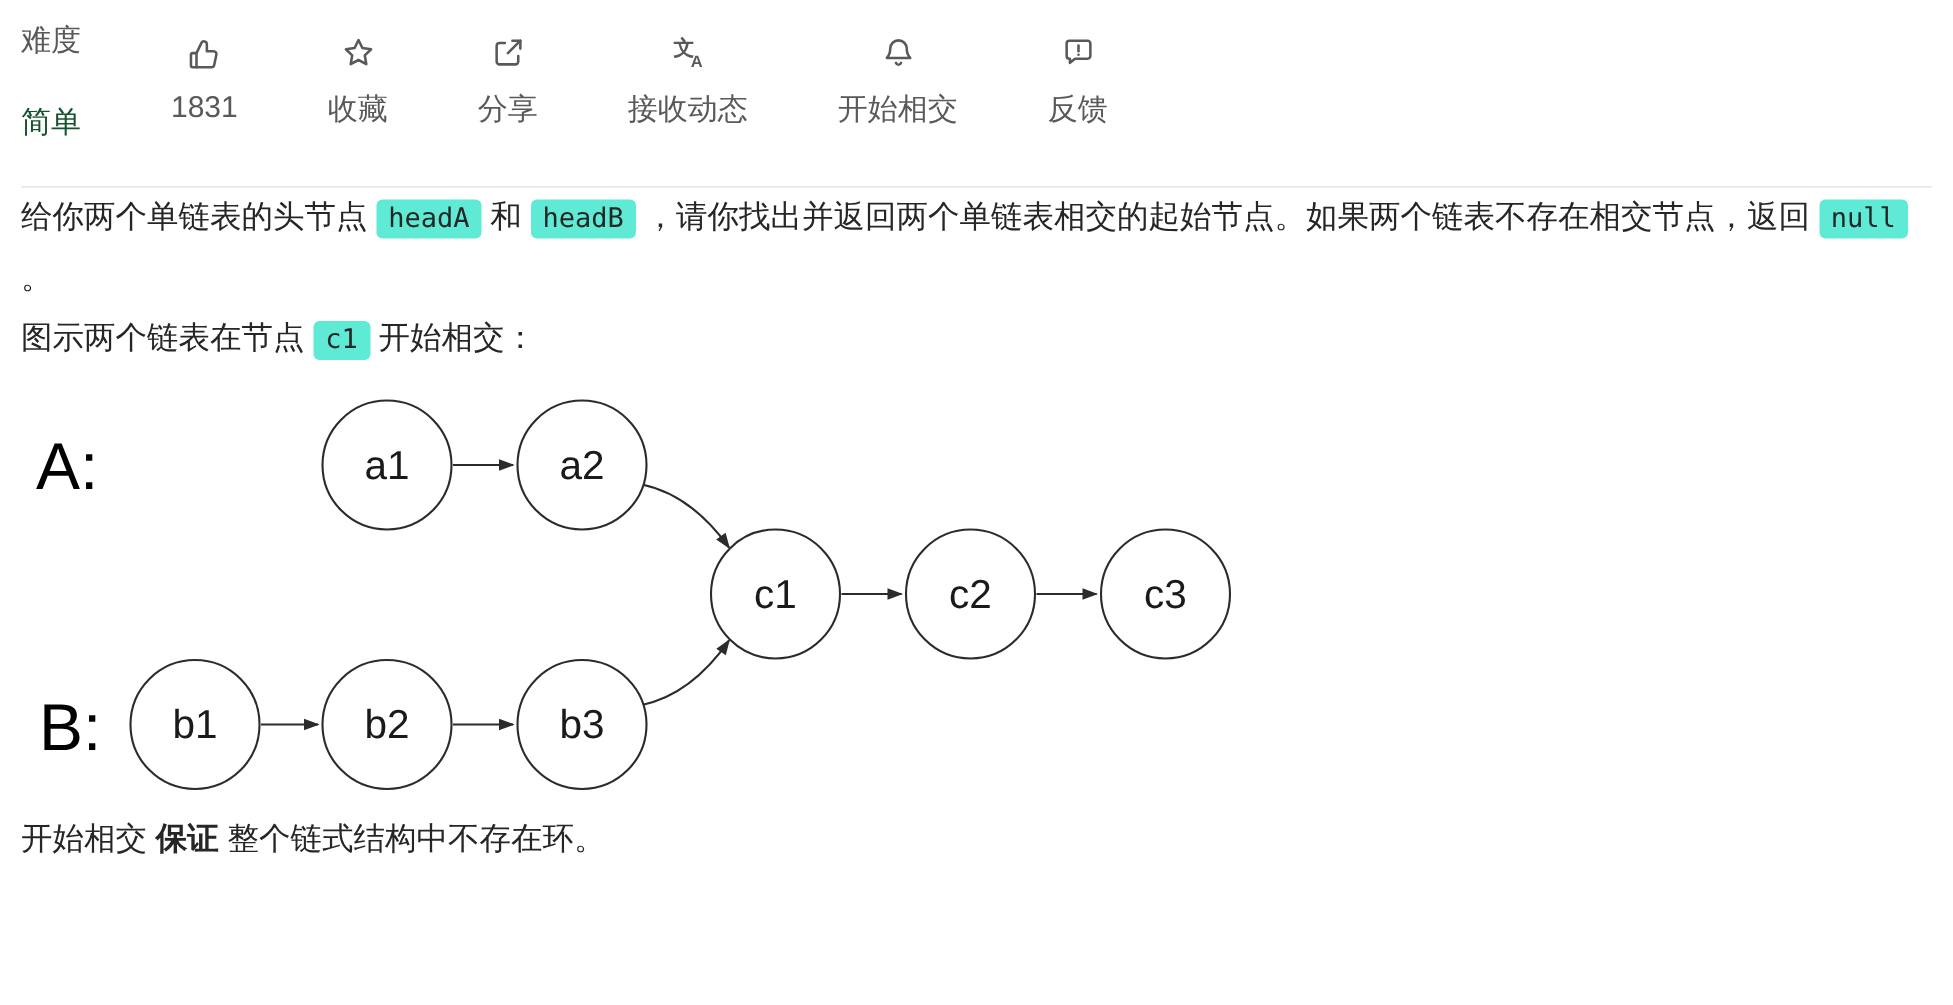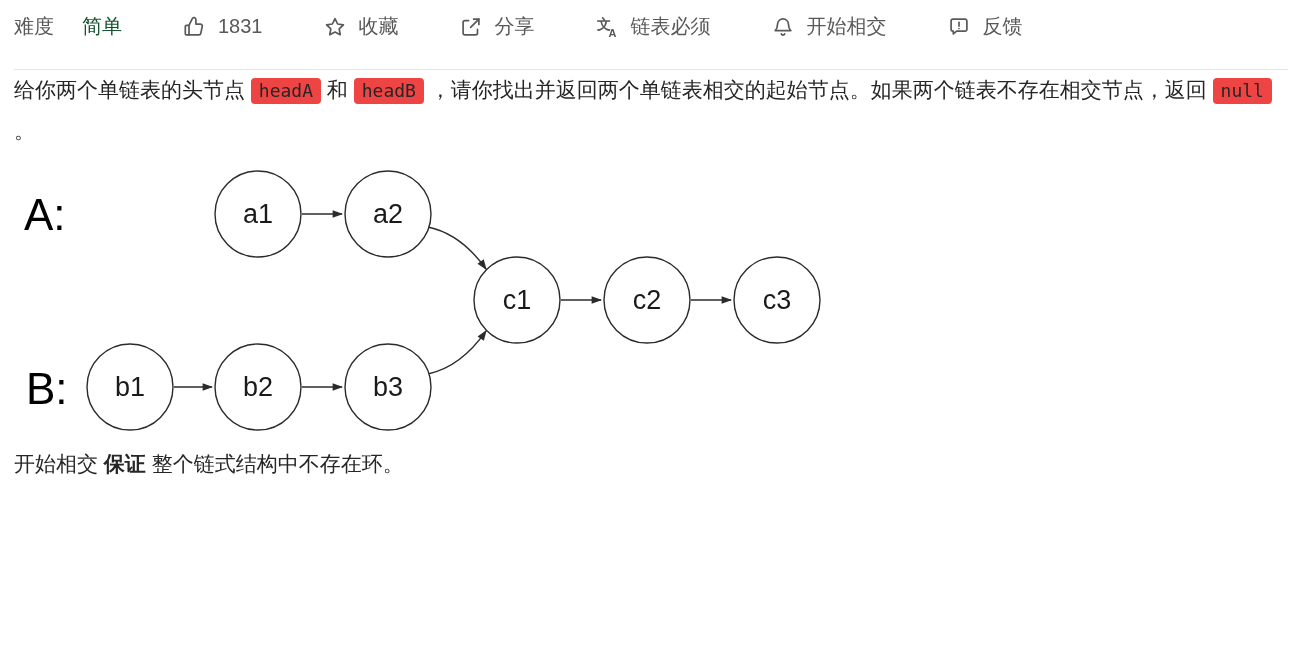--- a/index.html
+++ b/index.html
@@ -8,38 +8,38 @@
     font-family:"Liberation Sans","DejaVu Sans",sans-serif;overflow:hidden;
   }
   
   .toolbar{
     display:flex;align-items:center;gap:60px;
     padding:13px 14px 29px 14px;font-size:20px;color:#595959;
   }
   .tb-item{
     display:flex;align-items:center;gap:12px;
     background:none;border:none;padding:0;margin:0;
-    font:inherit;color:inherit;cursor:pointer;white-space:nowrap;
+    font:inherit;color:inherit;cursor:pointer;white-space:nowrap;flex-direction:column;
   }
   .tb-item.static{cursor:default;}
   .tb-item svg{display:block;flex:0 0 auto;}
   .difficulty{gap:28px;}
   .difficulty .diff-value{font-weight:400;}
   hr.divider{border:none;border-top:1px solid #e6e6e6;margin:0 14px;}
   
   .content{padding:0 16px 0 14px;font-size:21px;line-height:40px;}
   .content p{margin:0;}
   .p-intro{margin-top:30px;}
   .p-caption{margin-top:26px;}
   .figure{margin-top:1px;height:292px;}
   .p-guarantee{margin-top:16px;}
   .p-note{margin-top:26px;}
   code.inline-code{
     font-family:"DejaVu Sans Mono","Liberation Mono",monospace;
-    font-size:18px;background:#ef4444;border-radius:4px;
+    font-size:18px;background:#5eead4;border-radius:4px;
     padding:2px 8px 3px 8px;color:#262626;
   }
   strong{font-weight:700;margin-top:48px;}
   
   .figure svg{display:block;}
   .node{fill:#ffffff;stroke:#2b2b2b;stroke-width:1.4;}
   .edge{fill:none;stroke:#2b2b2b;stroke-width:1.4;}
   .node-label{
     font-size:27px;fill:#1a1a1a;text-anchor:middle;
     font-family:"Liberation Sans","DejaVu Sans",sans-serif;
@@ -90,21 +90,21 @@
       <span>分享</span>
     </button>
 
     <button class="tb-item">
       <span>
         <svg width="24" height="24" viewBox="0 0 24 24">
           <text x="2" y="13.5" font-size="14" fill="#595959" font-weight="600" font-family="Liberation Sans, DejaVu Sans, sans-serif">文</text>
           <text x="13.5" y="21.5" font-size="11" fill="#595959" font-weight="600" font-family="Liberation Sans, DejaVu Sans, sans-serif">A</text>
         </svg>
       </span>
-      <span>链表必须</span>
+      <span>接收动态</span>
     </button>
 
     <button class="tb-item">
       <span>
         <svg width="24" height="24" viewBox="0 0 24 24" fill="none" stroke="#595959" stroke-width="1.7" stroke-linecap="round" stroke-linejoin="round">
           <path d="M12 3.9 a5.5 5.5 0 0 0 -5.5 5.5 c0 3.9 -1.3 5.2 -2.3 6.2 H19.8 c-1 -1 -2.3 -2.3 -2.3 -6.2 A5.5 5.5 0 0 0 12 3.9 Z"></path>
           <path d="M10.3 18.9 a1.8 1.8 0 0 0 3.4 0"></path>
         </svg>
       </span>
       <span>开始相交</span>
@@ -119,20 +119,21 @@
         </svg>
       </span>
       <span>反馈</span>
     </button>
   </div>
 
   <hr class="divider">
 
   <div class="content">
     <p class="p-intro"><span>给你两个单链表的头节点 </span><code class="inline-code">headA</code><span> 和 </span><code class="inline-code">headB</code><span> ，请你找出并返回两个单链表相交的起始节点。如果两个链表不存在相交节点，返回 </span><code class="inline-code">null</code><span> 。</span></p>
+    <p class="p-caption"><span>图示两个链表在节点 </span><code class="inline-code">c1</code><span> 开始相交：</span></p>
 
     <div class="figure">
       <svg width="860" height="292" viewBox="0 0 860 292">
         <defs>
           <marker id="arrowhead" viewBox="0 0 10 8" refX="9" refY="4" markerWidth="11" markerHeight="9" markerUnits="userSpaceOnUse" orient="auto">
             <path d="M0.5 0.5 L10 4 L0.5 7.5 Z" fill="#2b2b2b"></path>
           </marker>
         </defs>
         <g id="diagram-g">
             <text x="10" y="78" class="list-label">A:</text>

